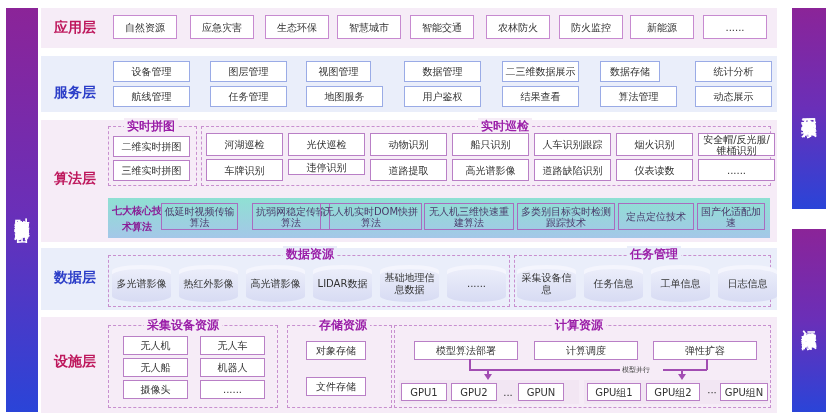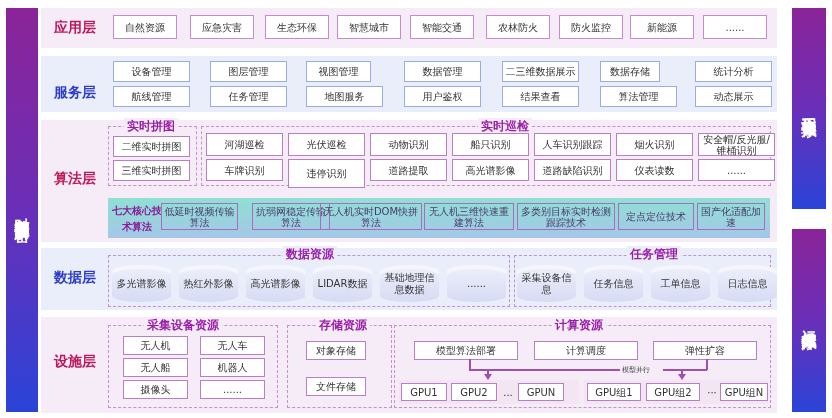--- a/index.html
+++ b/index.html
@@ -120,21 +120,21 @@
     <div class="box alg" style="left: 113px; top: 136px; width: 77px; height: 21px;">二维实时拼图</div>
     <div class="box alg" style="left: 113px; top: 160px; width: 77px; height: 21px;">三维实时拼图</div>
     <div class="box alg" style="left: 206px; top: 133px; width: 77px; height: 23px;">河湖巡检</div>
     <div class="box alg" style="left: 288px; top: 133px; width: 77px; height: 23px;">光伏巡检</div>
     <div class="box alg" style="left: 370px; top: 133px; width: 77px; height: 23px;">动物识别</div>
     <div class="box alg" style="left: 452px; top: 133px; width: 77px; height: 23px;">船只识别</div>
     <div class="box alg" style="left: 534px; top: 133px; width: 77px; height: 23px;">人车识别跟踪</div>
     <div class="box alg" style="left: 616px; top: 133px; width: 77px; height: 23px;">烟火识别</div>
     <div class="box alg" style="left: 698px; top: 133px; width: 77px; height: 23px;">安全帽/反光服/锥桶识别</div>
     <div class="box alg" style="left: 206px; top: 159px; width: 77px; height: 22px;">车牌识别</div>
-    <div class="box alg" style="left: 288px; top: 159px; width: 77px; height: 29px;">违停识别</div>
+    <div class="box alg" style="left: 288px; top: 159px; width: 77px; height: 16px;">违停识别</div>
     <div class="box alg" style="left: 370px; top: 159px; width: 77px; height: 22px;">道路提取</div>
     <div class="box alg" style="left: 452px; top: 159px; width: 77px; height: 22px;">高光谱影像</div>
     <div class="box alg" style="left: 534px; top: 159px; width: 77px; height: 22px;">道路缺陷识别</div>
     <div class="box alg" style="left: 616px; top: 159px; width: 77px; height: 22px;">仪表读数</div>
     <div class="box alg" style="left: 698px; top: 159px; width: 77px; height: 22px;">......</div>
   </div>
 
 <div class="core-band"></div>
 <div class="core-label" style="left:112px; top:203px; width:50px;">
   <span>七大核心技术算法</span>

